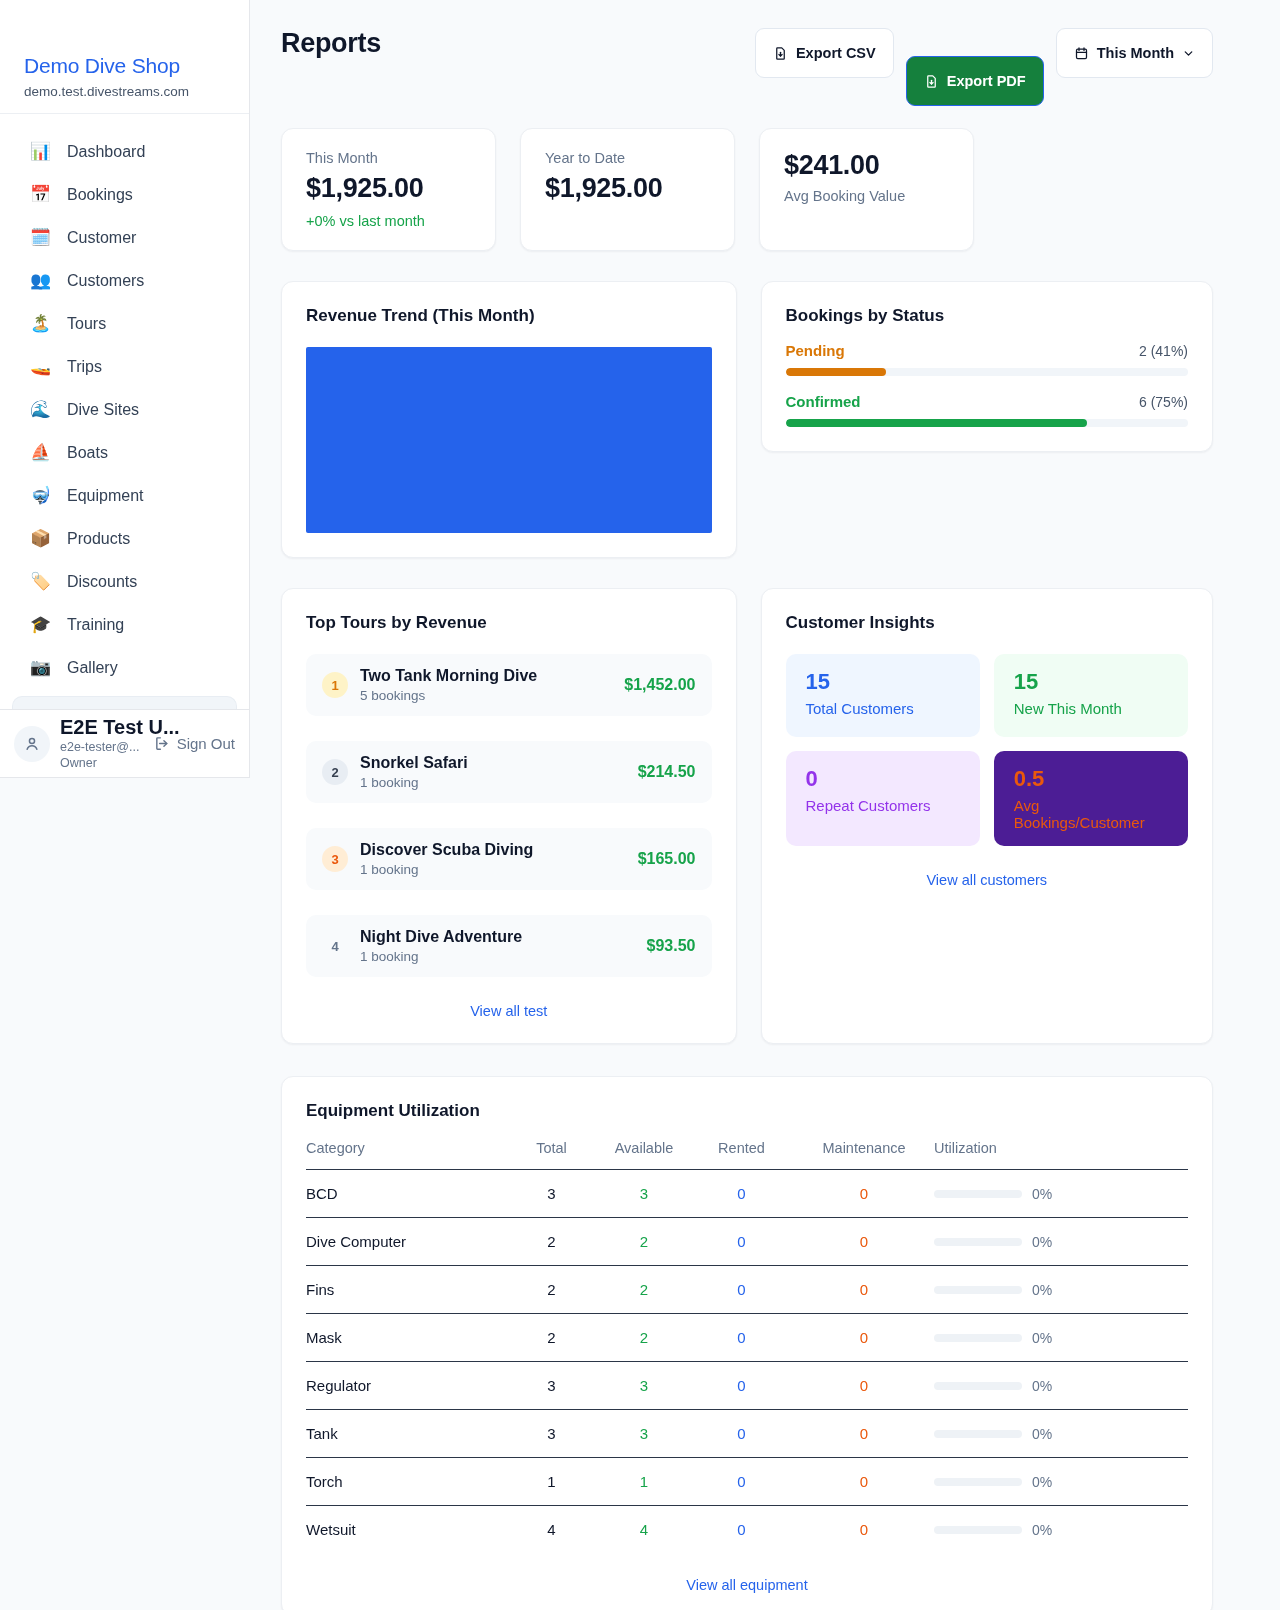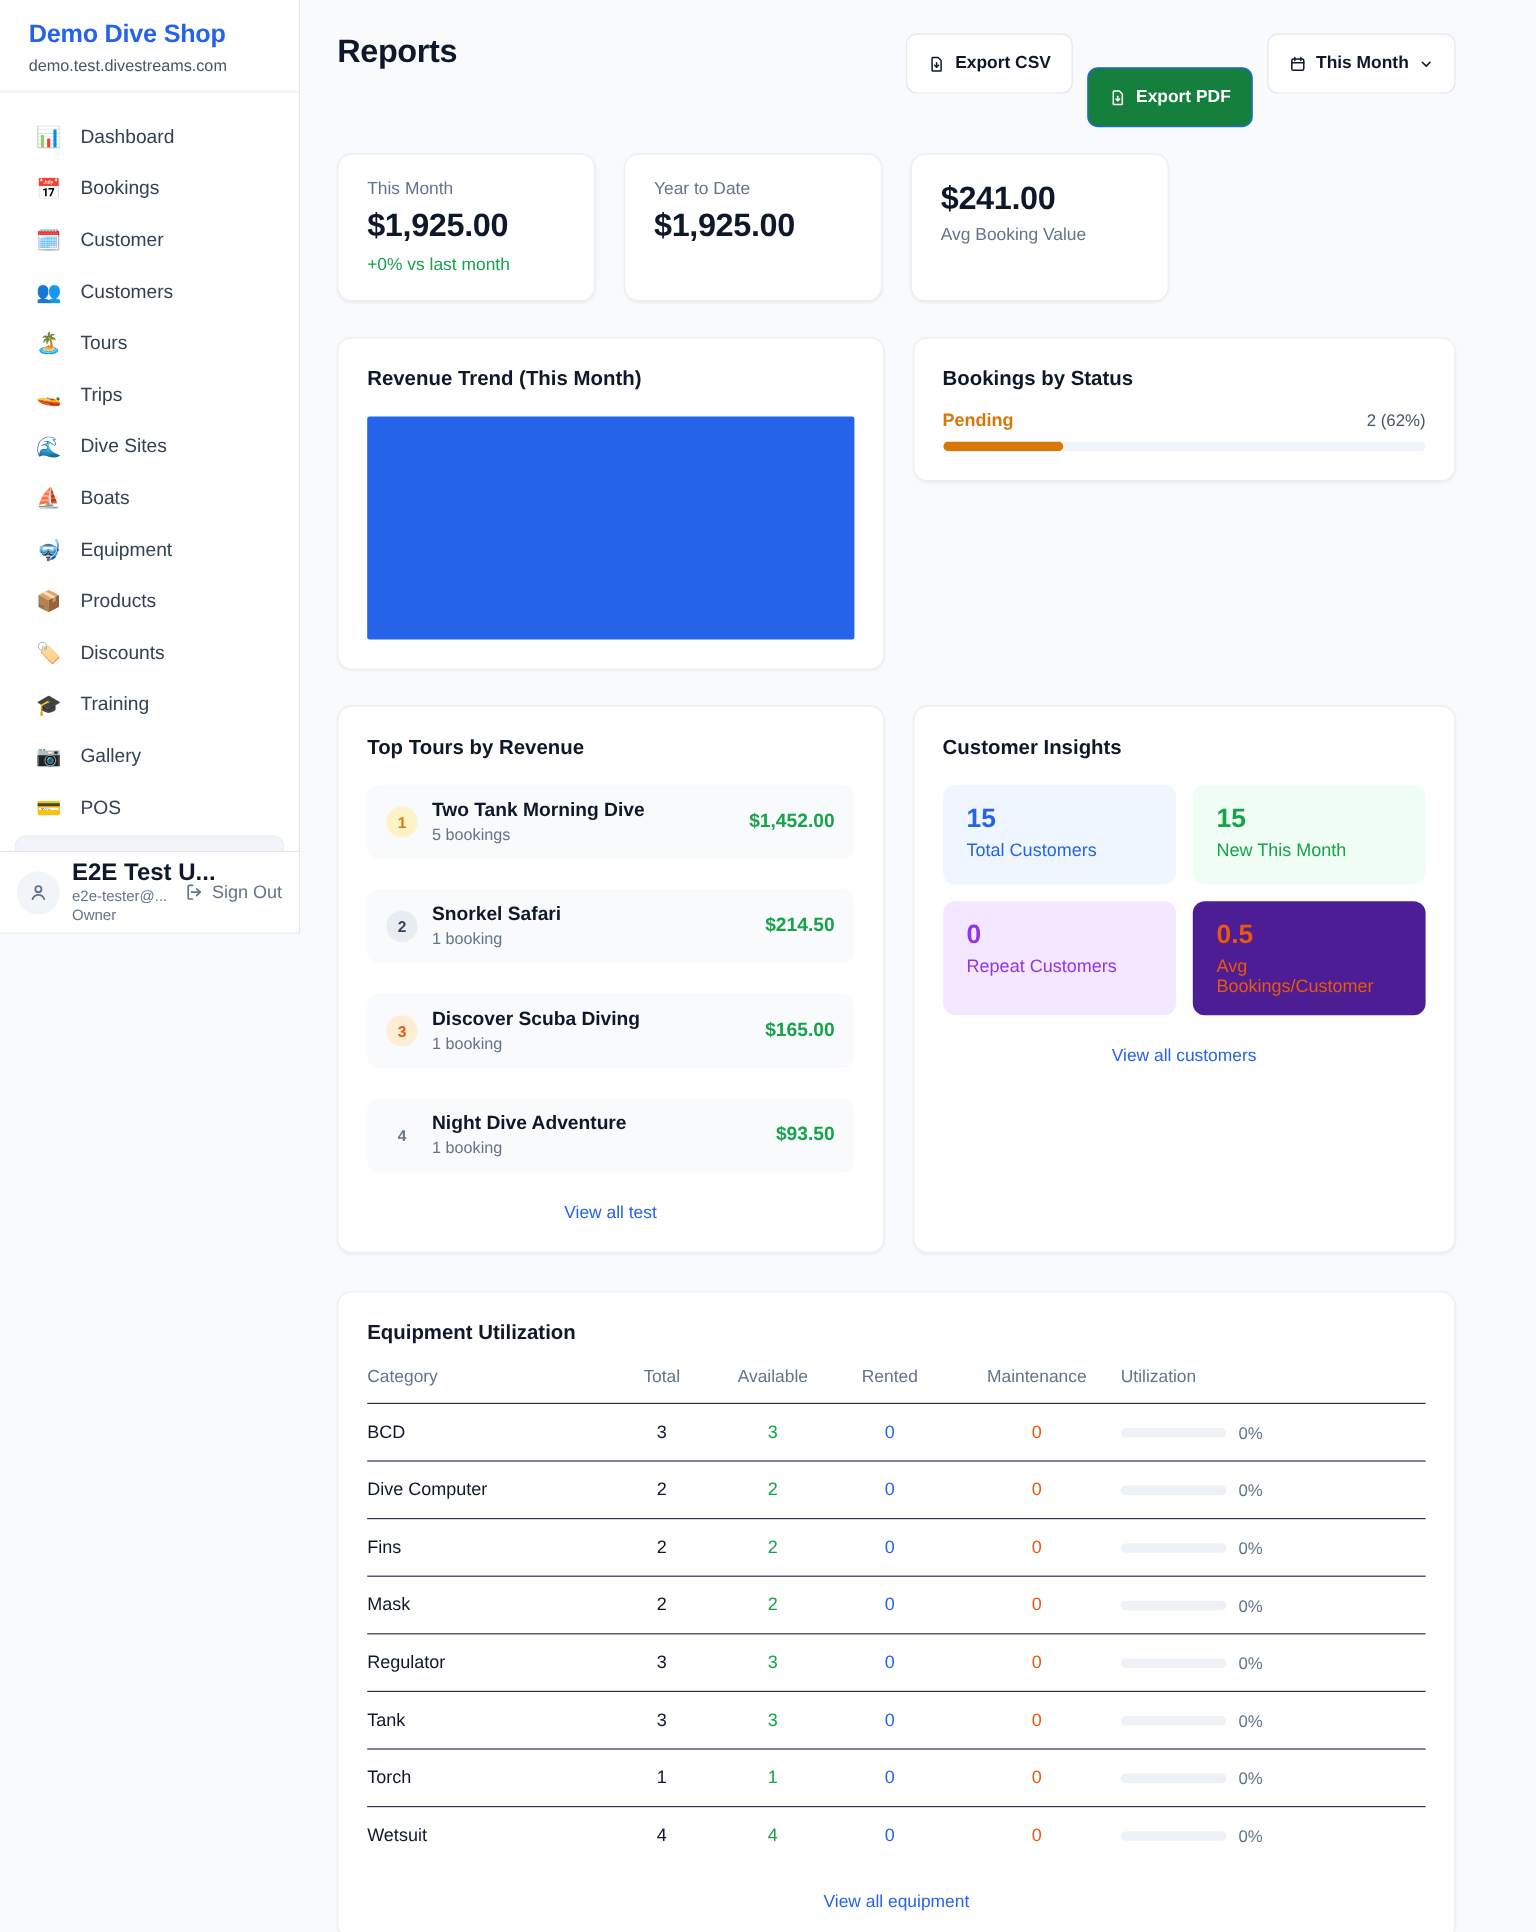--- a/index.html
+++ b/index.html
@@ -10,21 +10,21 @@
     color:#0f172a;
     position:relative;
     overflow:hidden;
   }
   
   .sidebar {
     position:absolute; left:0; top:0; width:250px; height:778px;
     background:#fff; border-right:1px solid #e5e7eb; border-bottom:1px solid #e5e7eb;
   }
   .brand { padding:17px 24px 14px; border-bottom:1px solid #eceff3; }
-  .brand-name { font-size:21px; font-weight:700; color:#2563eb; letter-spacing:-.2px; }
+  .brand-name { font-size:21px; font-weight:400; color:#2563eb; letter-spacing:-.2px;margin-top:37px; }
   .brand-domain { font-size:13.5px; color:#475569; margin-top:6px; }
   .nav { padding:16px 0 0; }
   .nav-item {
     height:43px; display:flex; align-items:center; gap:15px;
     padding:0 16px 0 30px; cursor:pointer; color:#334155; font-size:16px;
   }
   .nav-icon { width:22px; font-size:17px; text-align:center; }
   .active-pill {
     position:absolute; left:12px; right:12px; bottom:68px; height:13px;
     background:#f1f5f9; border:1px solid #e8edf3; border-bottom:none;
@@ -281,24 +281,33 @@
   <div class="row-2col top">
     <div class="card card-pad">
       <div class="card-title">Revenue Trend (This Month)</div>
       <div class="chart-block"></div>
     </div>
     <div class="card card-pad">
       <div class="card-title">Bookings by Status</div>
       <div class="status-row" style="margin-top:16px;">
         <div class="status-head">
           <span class="status-label pending">Pending</span>
-          <span class="status-count">2 (62%)</span>
+          <span class="status-count">2 (41%)</span>
         </div>
         <div class="track">
           <div class="fill pending" style="width: 25%;"></div>
+        </div>
+      </div>
+      <div class="status-row">
+        <div class="status-head">
+          <span class="status-label confirmed">Confirmed</span>
+          <span class="status-count">6 (75%)</span>
+        </div>
+        <div class="track">
+          <div class="fill confirmed" style="width: 75%;"></div>
         </div>
       </div>
     </div>
   </div>
 
   <div class="row-2col">
     <div class="card card-pad">
       <div class="card-title">Top Tours by Revenue</div>
 
       <div class="tour-row first">

